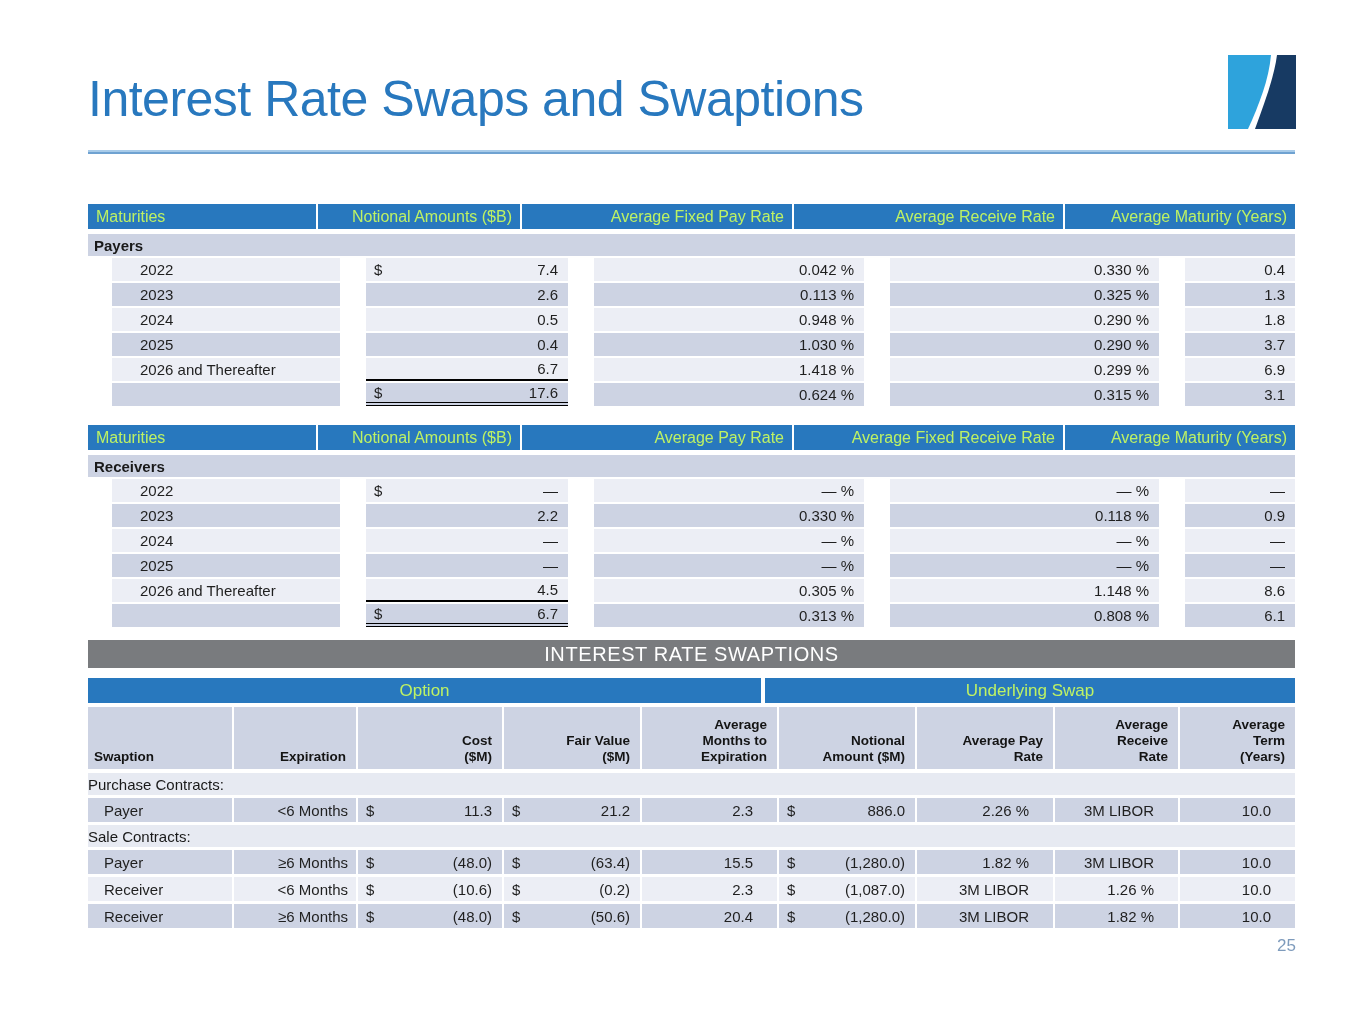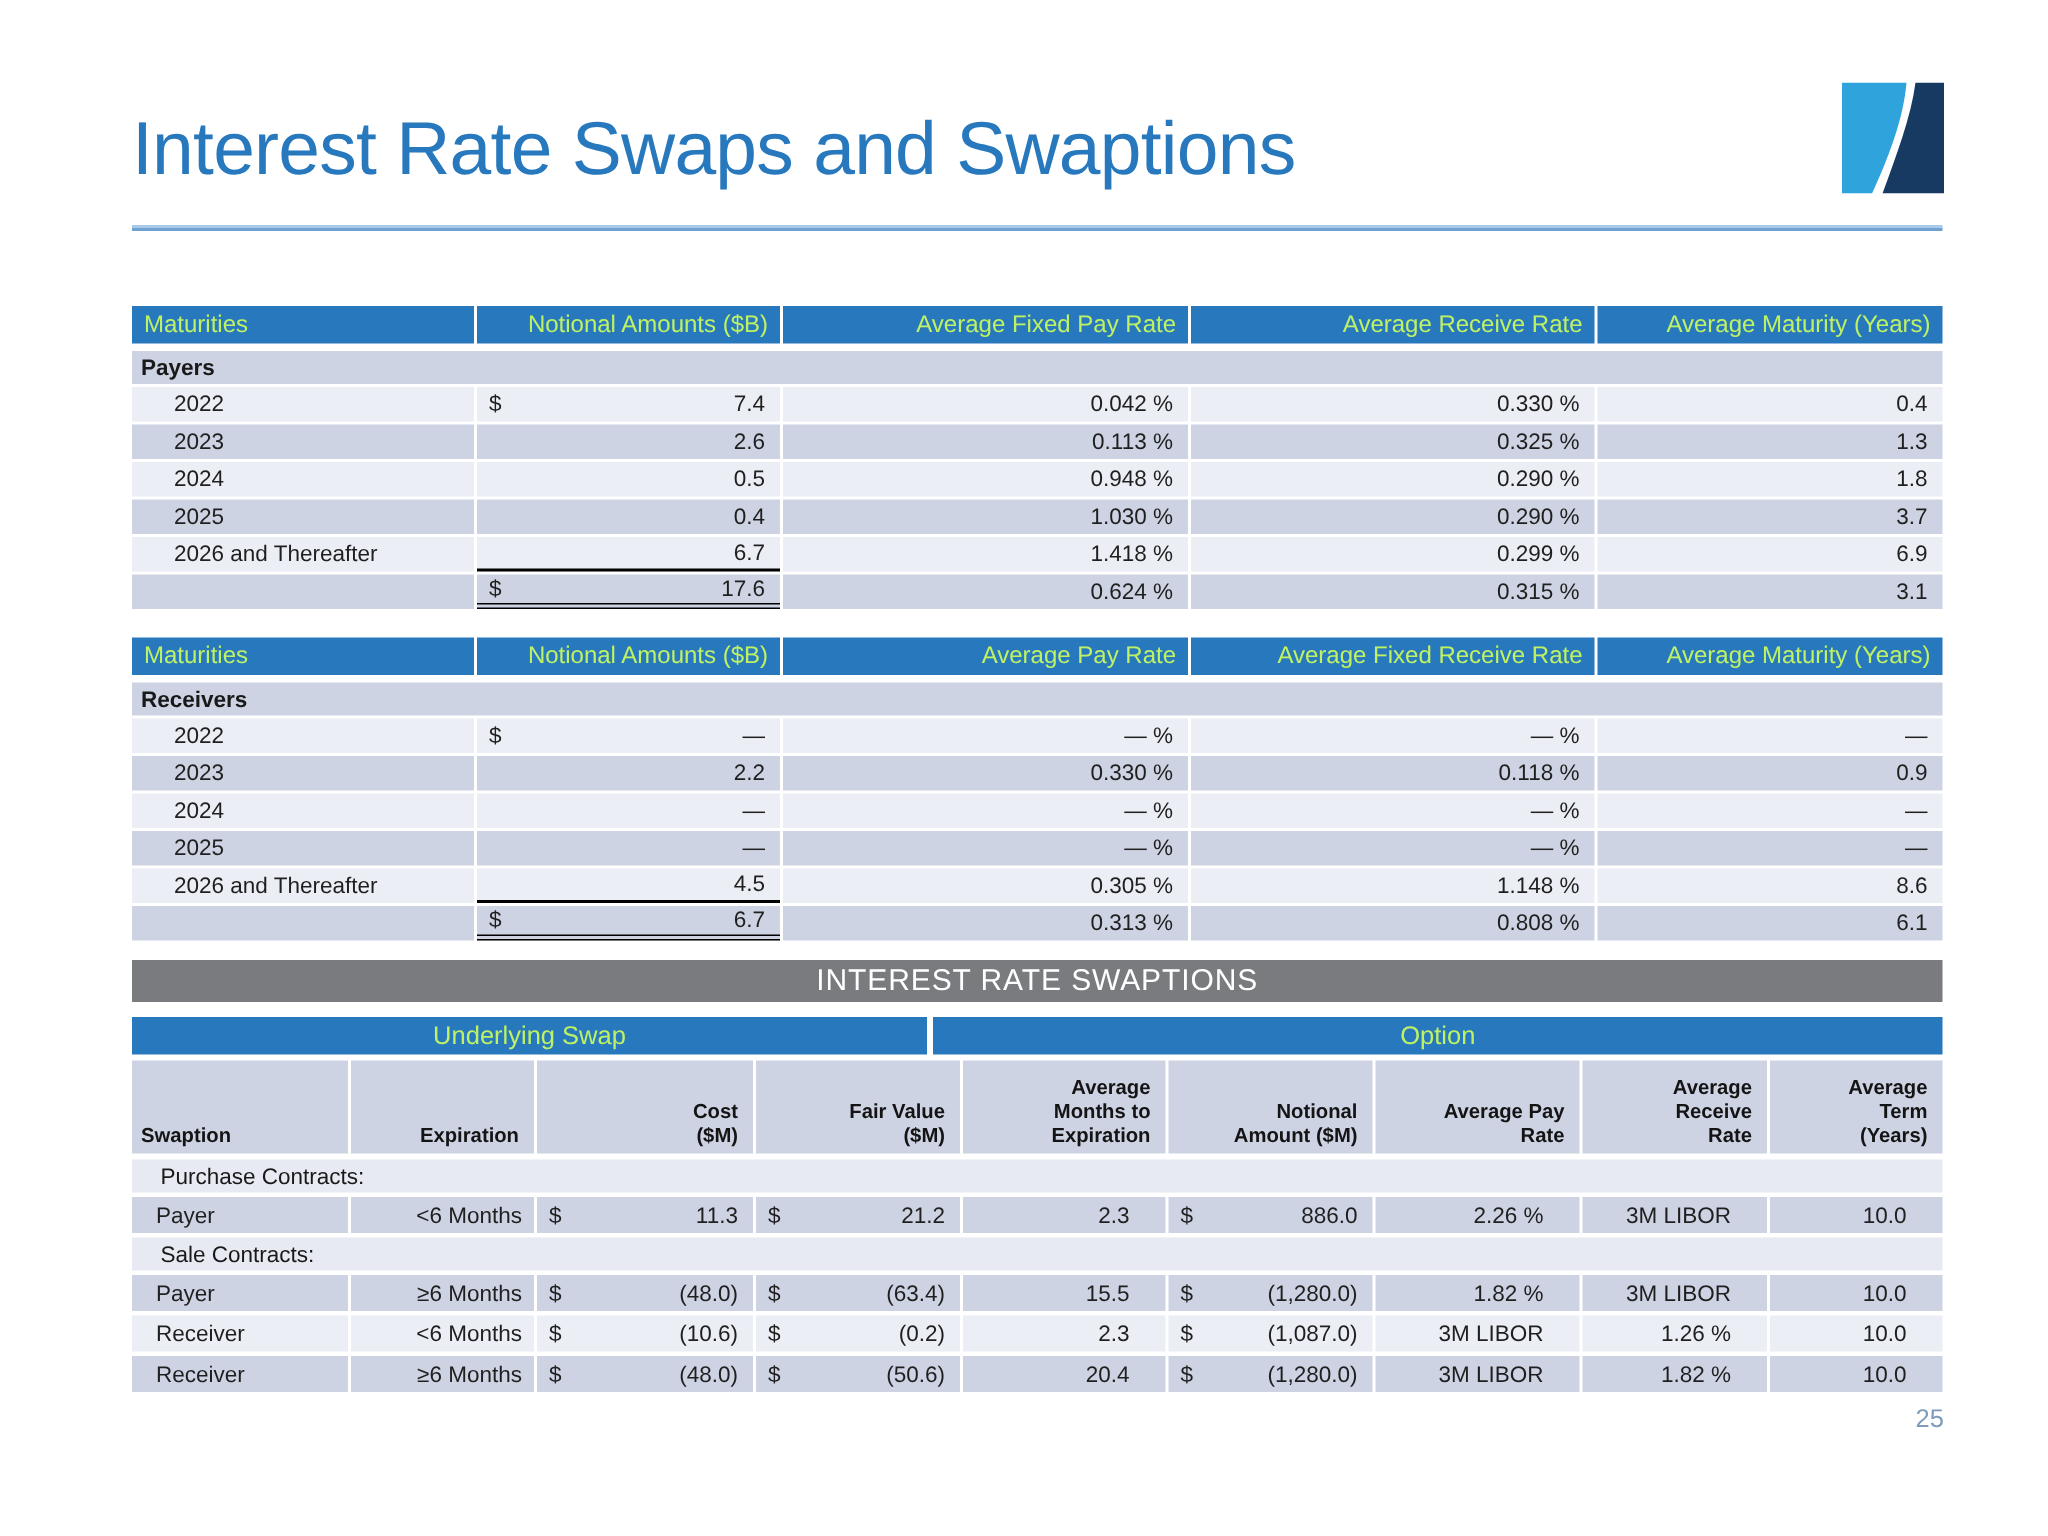--- a/index.html
+++ b/index.html
@@ -33,21 +33,21 @@
   #swaps-hdr-0 { top:204px; }
   #swaps-hdr-1 { top:425px; }
 
   .rowsbox { position:absolute; left:88px; width:1207px; display:flex; flex-direction:column; gap:2px; }
   #swaps-rows-0 { top:234px; }
   #swaps-rows-1 { top:455px; }
 
   .gband { height:22px; background:#CDD3E3; display:flex; align-items:center;
            padding-left:6px; font-weight:bold; font-size:15px; color:#191919; }
   .srow { display:flex; gap:2px; height:23px; }
-  .srow .cell { display:flex; align-items:center; font-size:15px; }
+  .srow .cell { display:flex; align-items:center; font-size:15px;margin-left:24px; }
   .cell.c0 { width:228px; padding-left:28px; }
   .cell.c1 { width:202px; justify-content:space-between; padding:0 10px 0 8px; }
   .cell.c2 { width:270px; justify-content:flex-end; padding-right:10px; }
   .cell.c3 { width:269px; justify-content:flex-end; padding-right:10px; }
   .cell.c4 { flex:1;      justify-content:flex-end; padding-right:10px; }
   .srow:nth-child(even) .cell { background:#ECEEF5; }
   .srow:nth-child(odd)  .cell { background:#CDD3E3; }
   .srow.rule-under .c1 { border-bottom:2px solid #000; }
   .srow.total .c1      { border-bottom:4px double #000; }
 
@@ -59,21 +59,21 @@
   .colhdr { position:absolute; left:88px; top:707px; width:1207px; height:62px; display:flex; gap:2px; }
   .colhdr .hc { background:#CDD3E3; display:flex; align-items:flex-end; justify-content:flex-end;
                 font-weight:bold; font-size:13.5px; line-height:1.18; padding:0 10px 4px 4px;
                 text-align:right; white-space:pre-line; color:#141414; }
   .colhdr .hc.first { justify-content:flex-start; text-align:left; padding-left:6px; }
   .k0{width:144px}.k1{width:122px}.k2{width:144px}.k3{width:136px}.k4{width:135px}
   .k5{width:136px}.k6{width:136px}.k7{width:123px}.k8{flex:1}
 
   #swaption-rows { top:773px; gap:3px; }
   .sec-band { height:22px; background:#E7EAF2; display:flex; align-items:center;
-              padding-left:19px; font-size:15px; color:#191919; }
+              padding-left:0; font-size:15px; color:#191919; }
   .krow { display:flex; gap:2px; height:24px; }
   .krow .kc { display:flex; align-items:center; font-size:15px; }
   .krow:nth-child(even) .kc { background:#CDD3E3; }
   .krow:nth-child(odd)  .kc { background:#ECEEF5; }
   .kc.k0 { padding-left:16px; }
   .kc.k1 { justify-content:flex-end; padding-right:8px; }
   .kc.money { justify-content:space-between; padding:0 10px 0 8px; }
   .kc.num { justify-content:flex-end; padding-right:24px; }
 
   .page-num { position:absolute; left:1262px; top:936px; width:34px; text-align:right;
@@ -237,22 +237,22 @@
         </div>
         <div class="cell c2">0.313 %</div>
         <div class="cell c3">0.808 %</div>
         <div class="cell c4">6.1</div>
       </div>
     </div>
 
   <div class="section-band" id="swaptions-band">INTEREST RATE SWAPTIONS</div>
 
   <div class="grphdr">
+    <div class="bh g0">Option</div>
     <div class="bh g1">Underlying Swap</div>
-    <div class="bh g0">Option</div>
   </div>
 
   <div class="colhdr">
     <div class="hc first k0">Swaption</div>
     <div class="hc k1">Expiration</div>
     <div class="hc k2">Cost
 ($M)</div>
     <div class="hc k3">Fair Value
 ($M)</div>
     <div class="hc k4">Average

